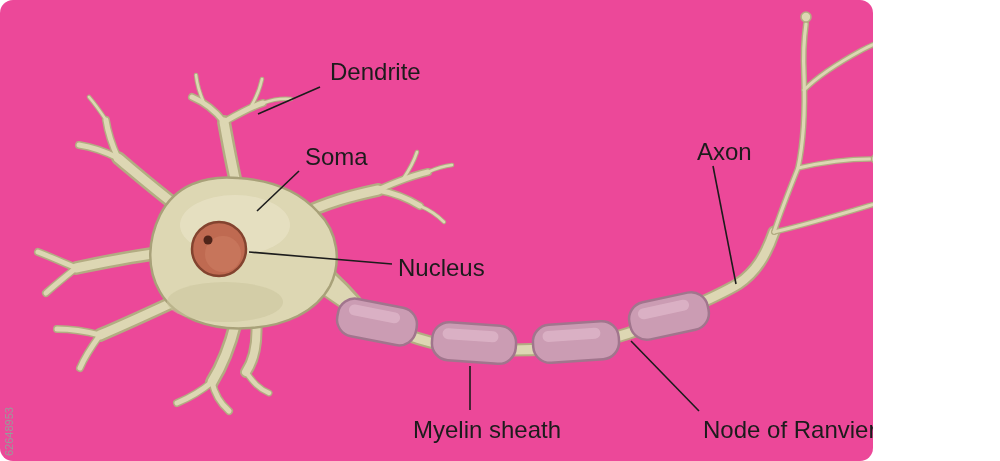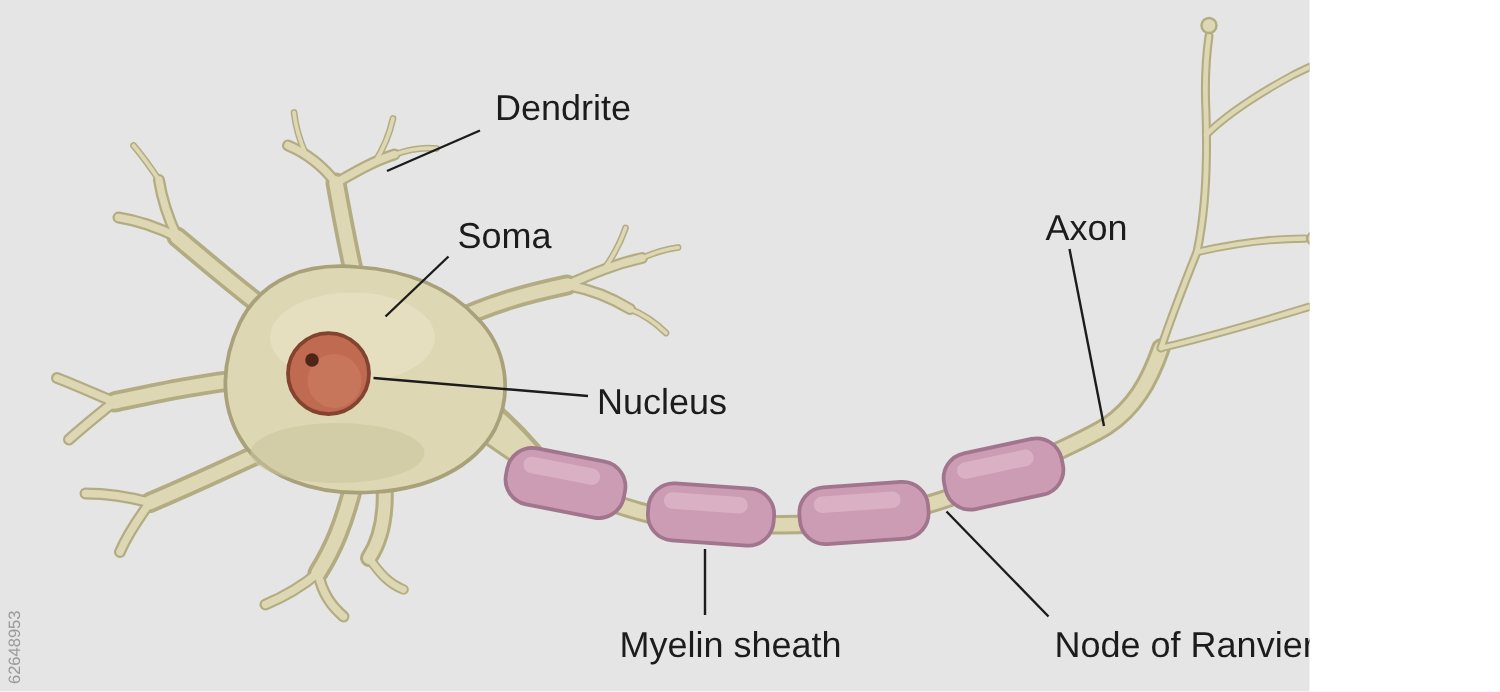--- a/index.html
+++ b/index.html
@@ -4,23 +4,24 @@
 <style>
   html, body {
     margin: 0;
     padding: 0;
     background: #ffffff;
   }
   .stage {
     position: relative;
     width: 873px;
     height: 461px;
-    background: #e5e5e5;
+    background: #ec4899;
     overflow: hidden;
     font-family: "Liberation Sans", sans-serif;
+    border-radius: 13px;
   }
   svg { display: block; }
 
   
   .outer { fill: none; stroke: #b3ac82; stroke-linecap: round; stroke-linejoin: round; }
   .inner { fill: none; stroke: #ddd7b3; stroke-linecap: round; stroke-linejoin: round; }
 
   .soma-body { fill: #ddd7b3; stroke: #a8a179; stroke-width: 2.5; }
   .soma-highlight { fill: #e9e4c8; opacity: 0.65; }
   .soma-shade { fill: #cbc49c; opacity: 0.55; }

